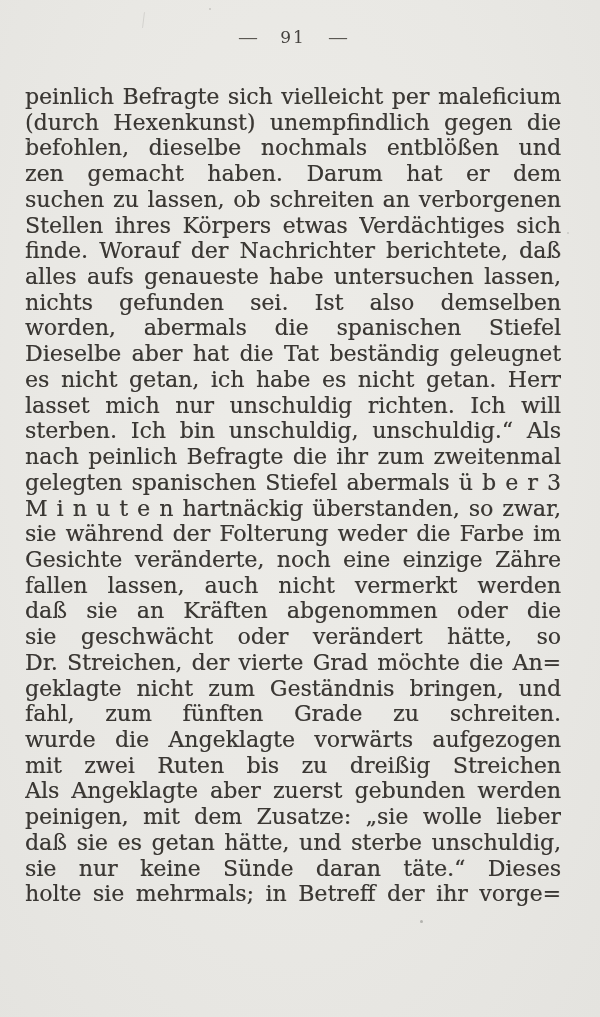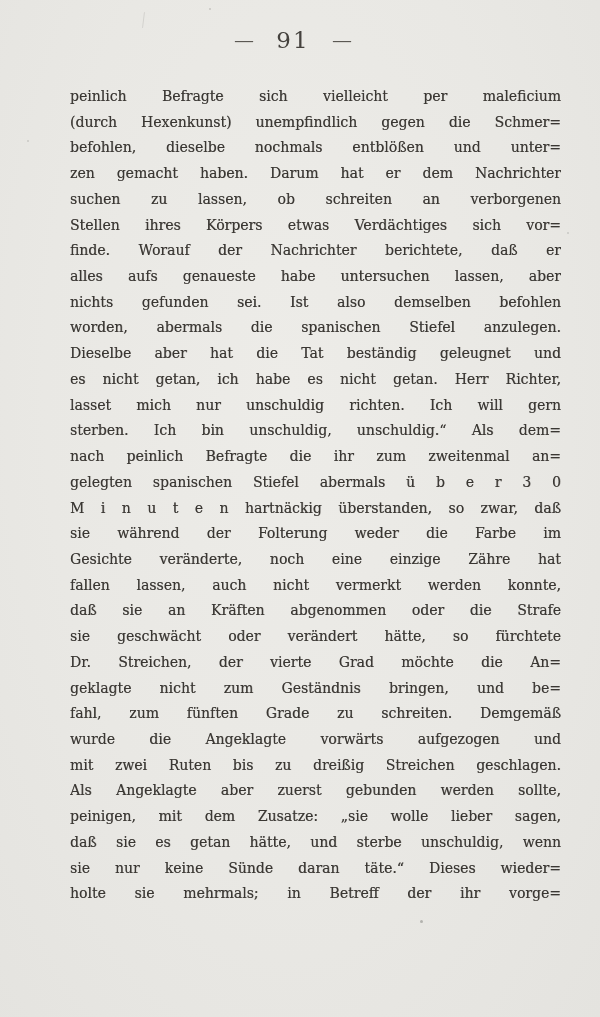--- a/index.html
+++ b/index.html
@@ -30,44 +30,43 @@
     gap: 24px;
     font-size: 16px;
     color: #4a4743;
   }
   .running-head .dash {
     letter-spacing: 0;
     transform: scaleX(1.25);
     color: #55524d;
   }
   .running-head .pagenum {
-    font-size: 23px;
+    font-size: 17px;
     letter-spacing: 2px;
     color: #45423e;
   }
   
   .body-text {
     position: absolute;
     left: 25px;
     top: 84px;
     width: 536px;
   }
   .text-line {
-    font-size: 14px;
+    font-size: 22px;
     line-height: 25.72px;
     height: 25.72px;
     overflow: hidden;
     text-align: justify;
     text-align-last: justify;
     text-justify: inter-word;
     white-space: normal;
     color: #3a3733;
     
     text-shadow: 0.35px 0 0 rgba(58, 55, 51, 0.55);
-    margin-left: 45px;
   }
   
   .speck {
     position: absolute;
     background: #bdbcb8;
     border-radius: 50%;
   }
   .speck.s1 { left: 143px; top: 12px;  width: 1px; height: 16px; border-radius: 1px; background: #d3d2ce; transform: rotate(7deg); }
   .speck.s2 { left: 209px; top: 8px;   width: 2px; height: 2px;  background: #c6c5c1; }
   .speck.s3 { left: 420px; top: 920px; width: 3px; height: 3px;  background: #b3b2ae; }

